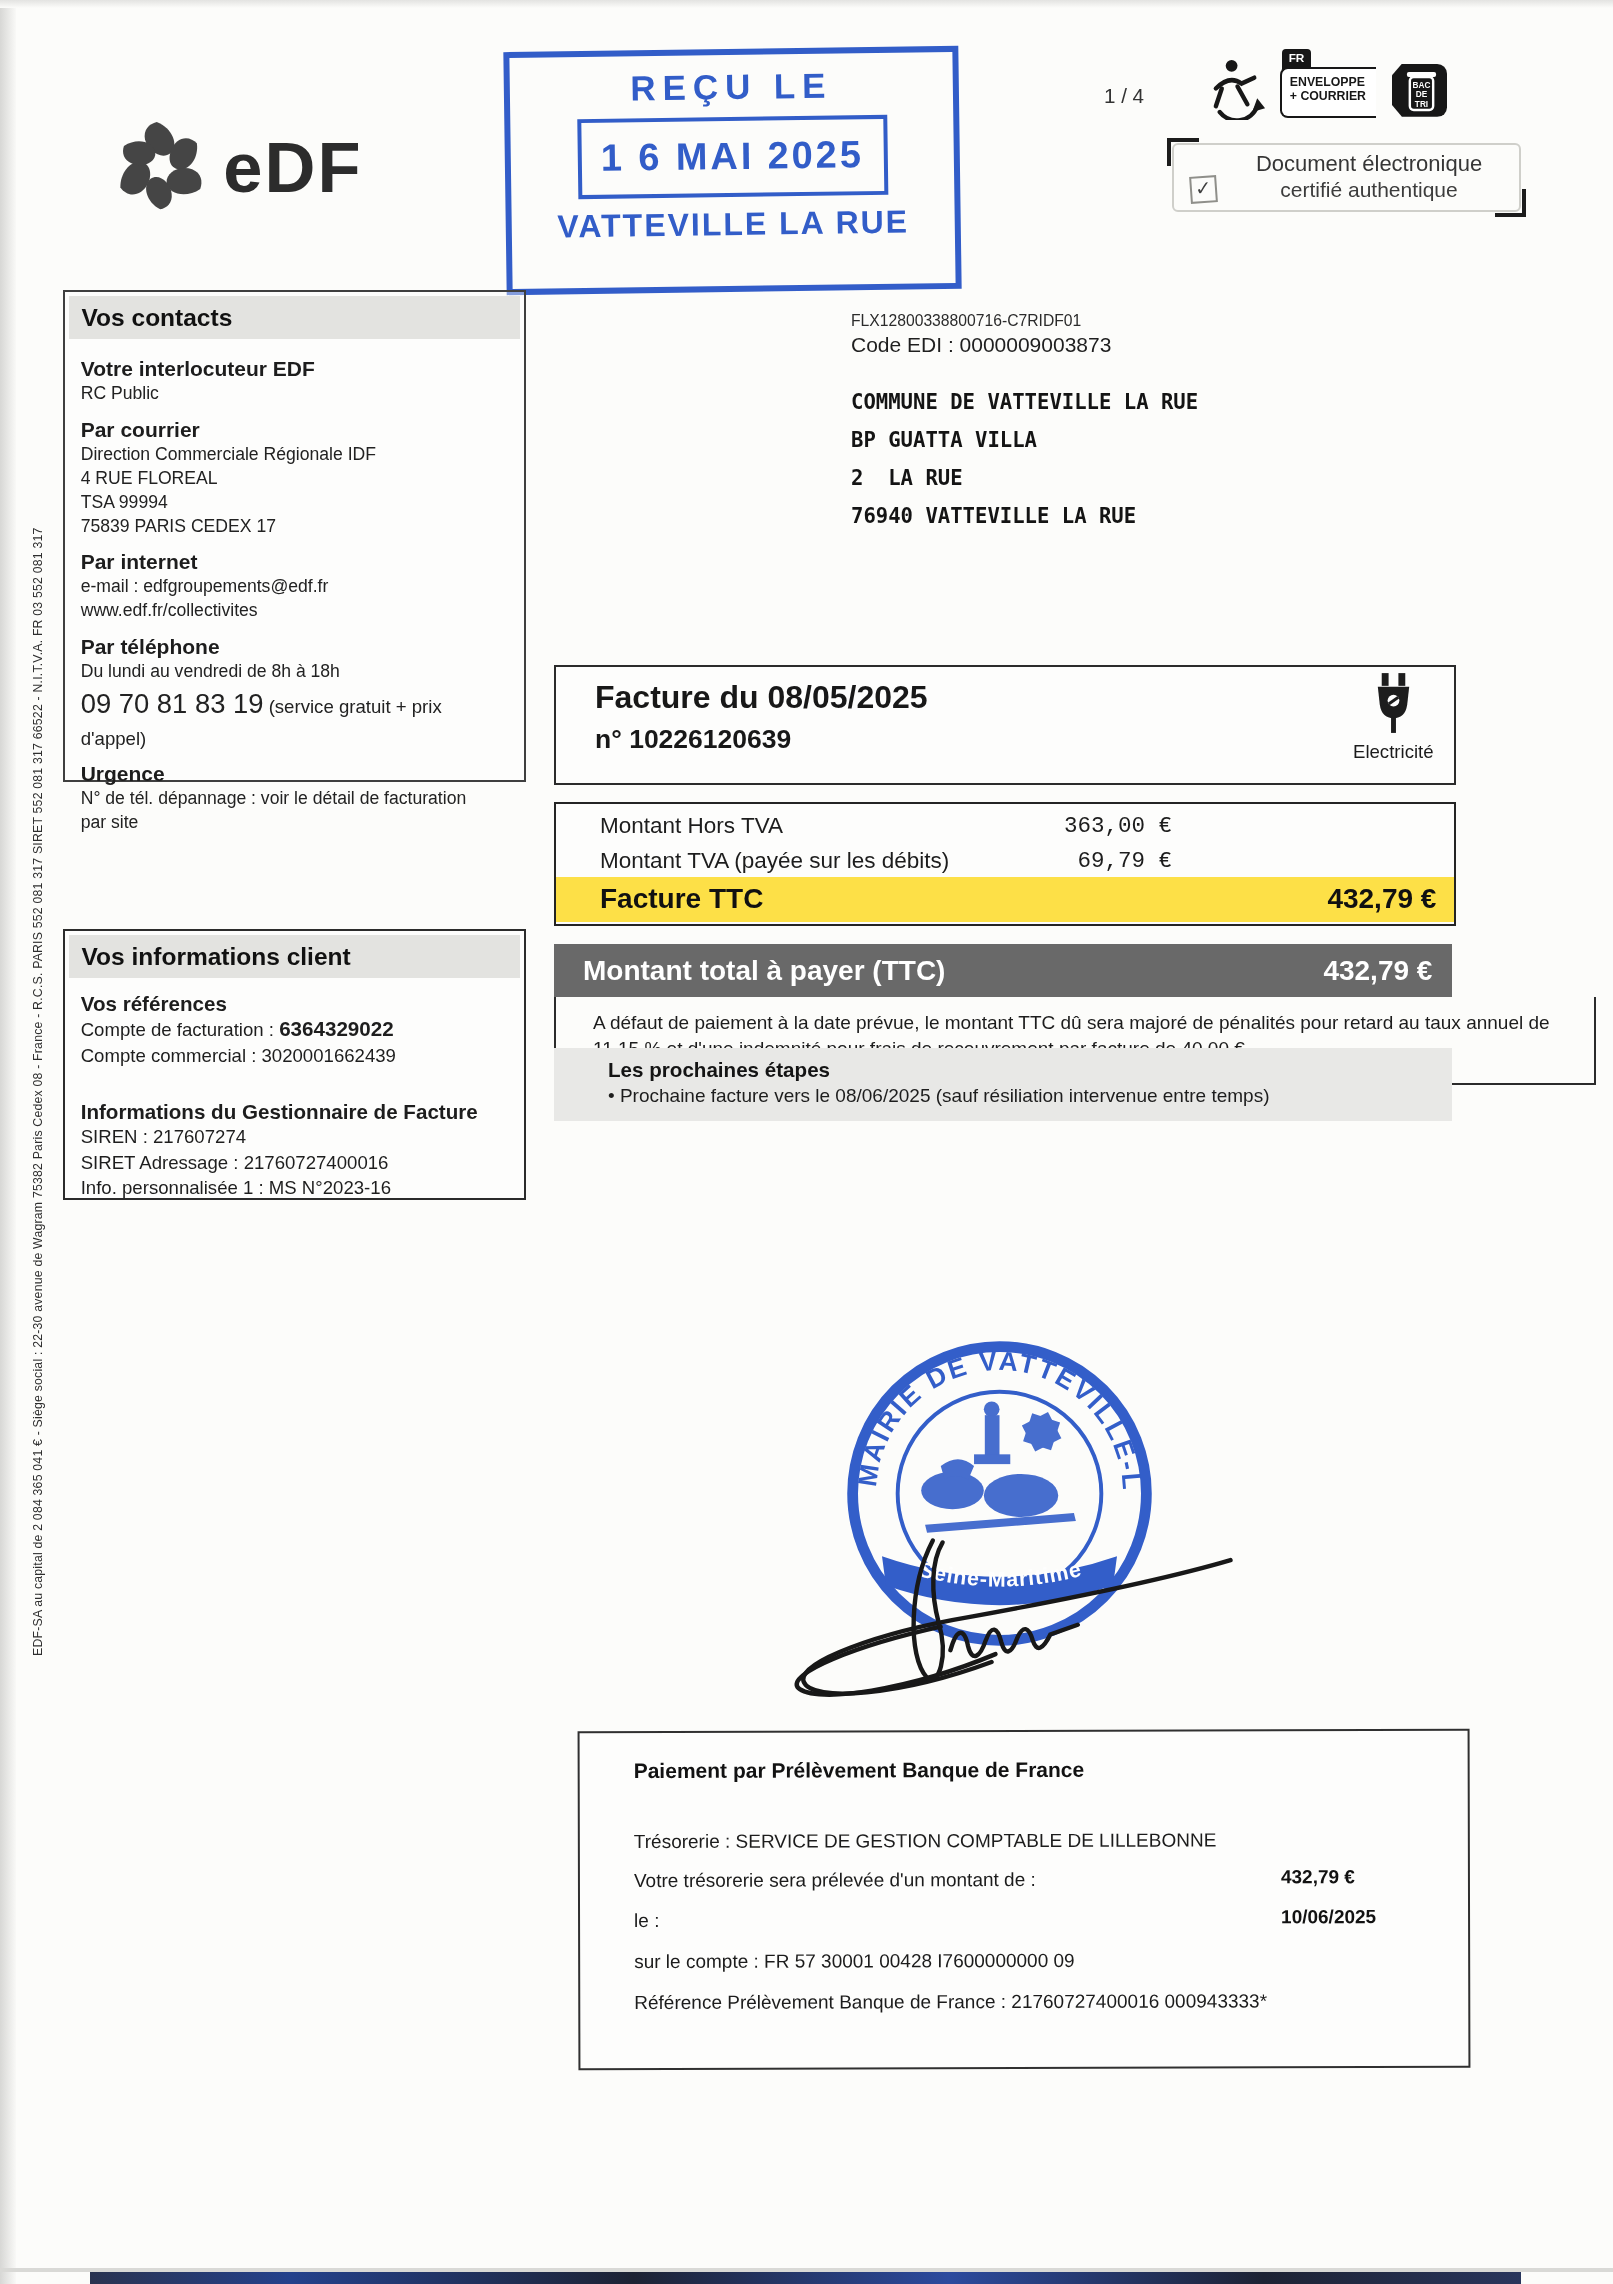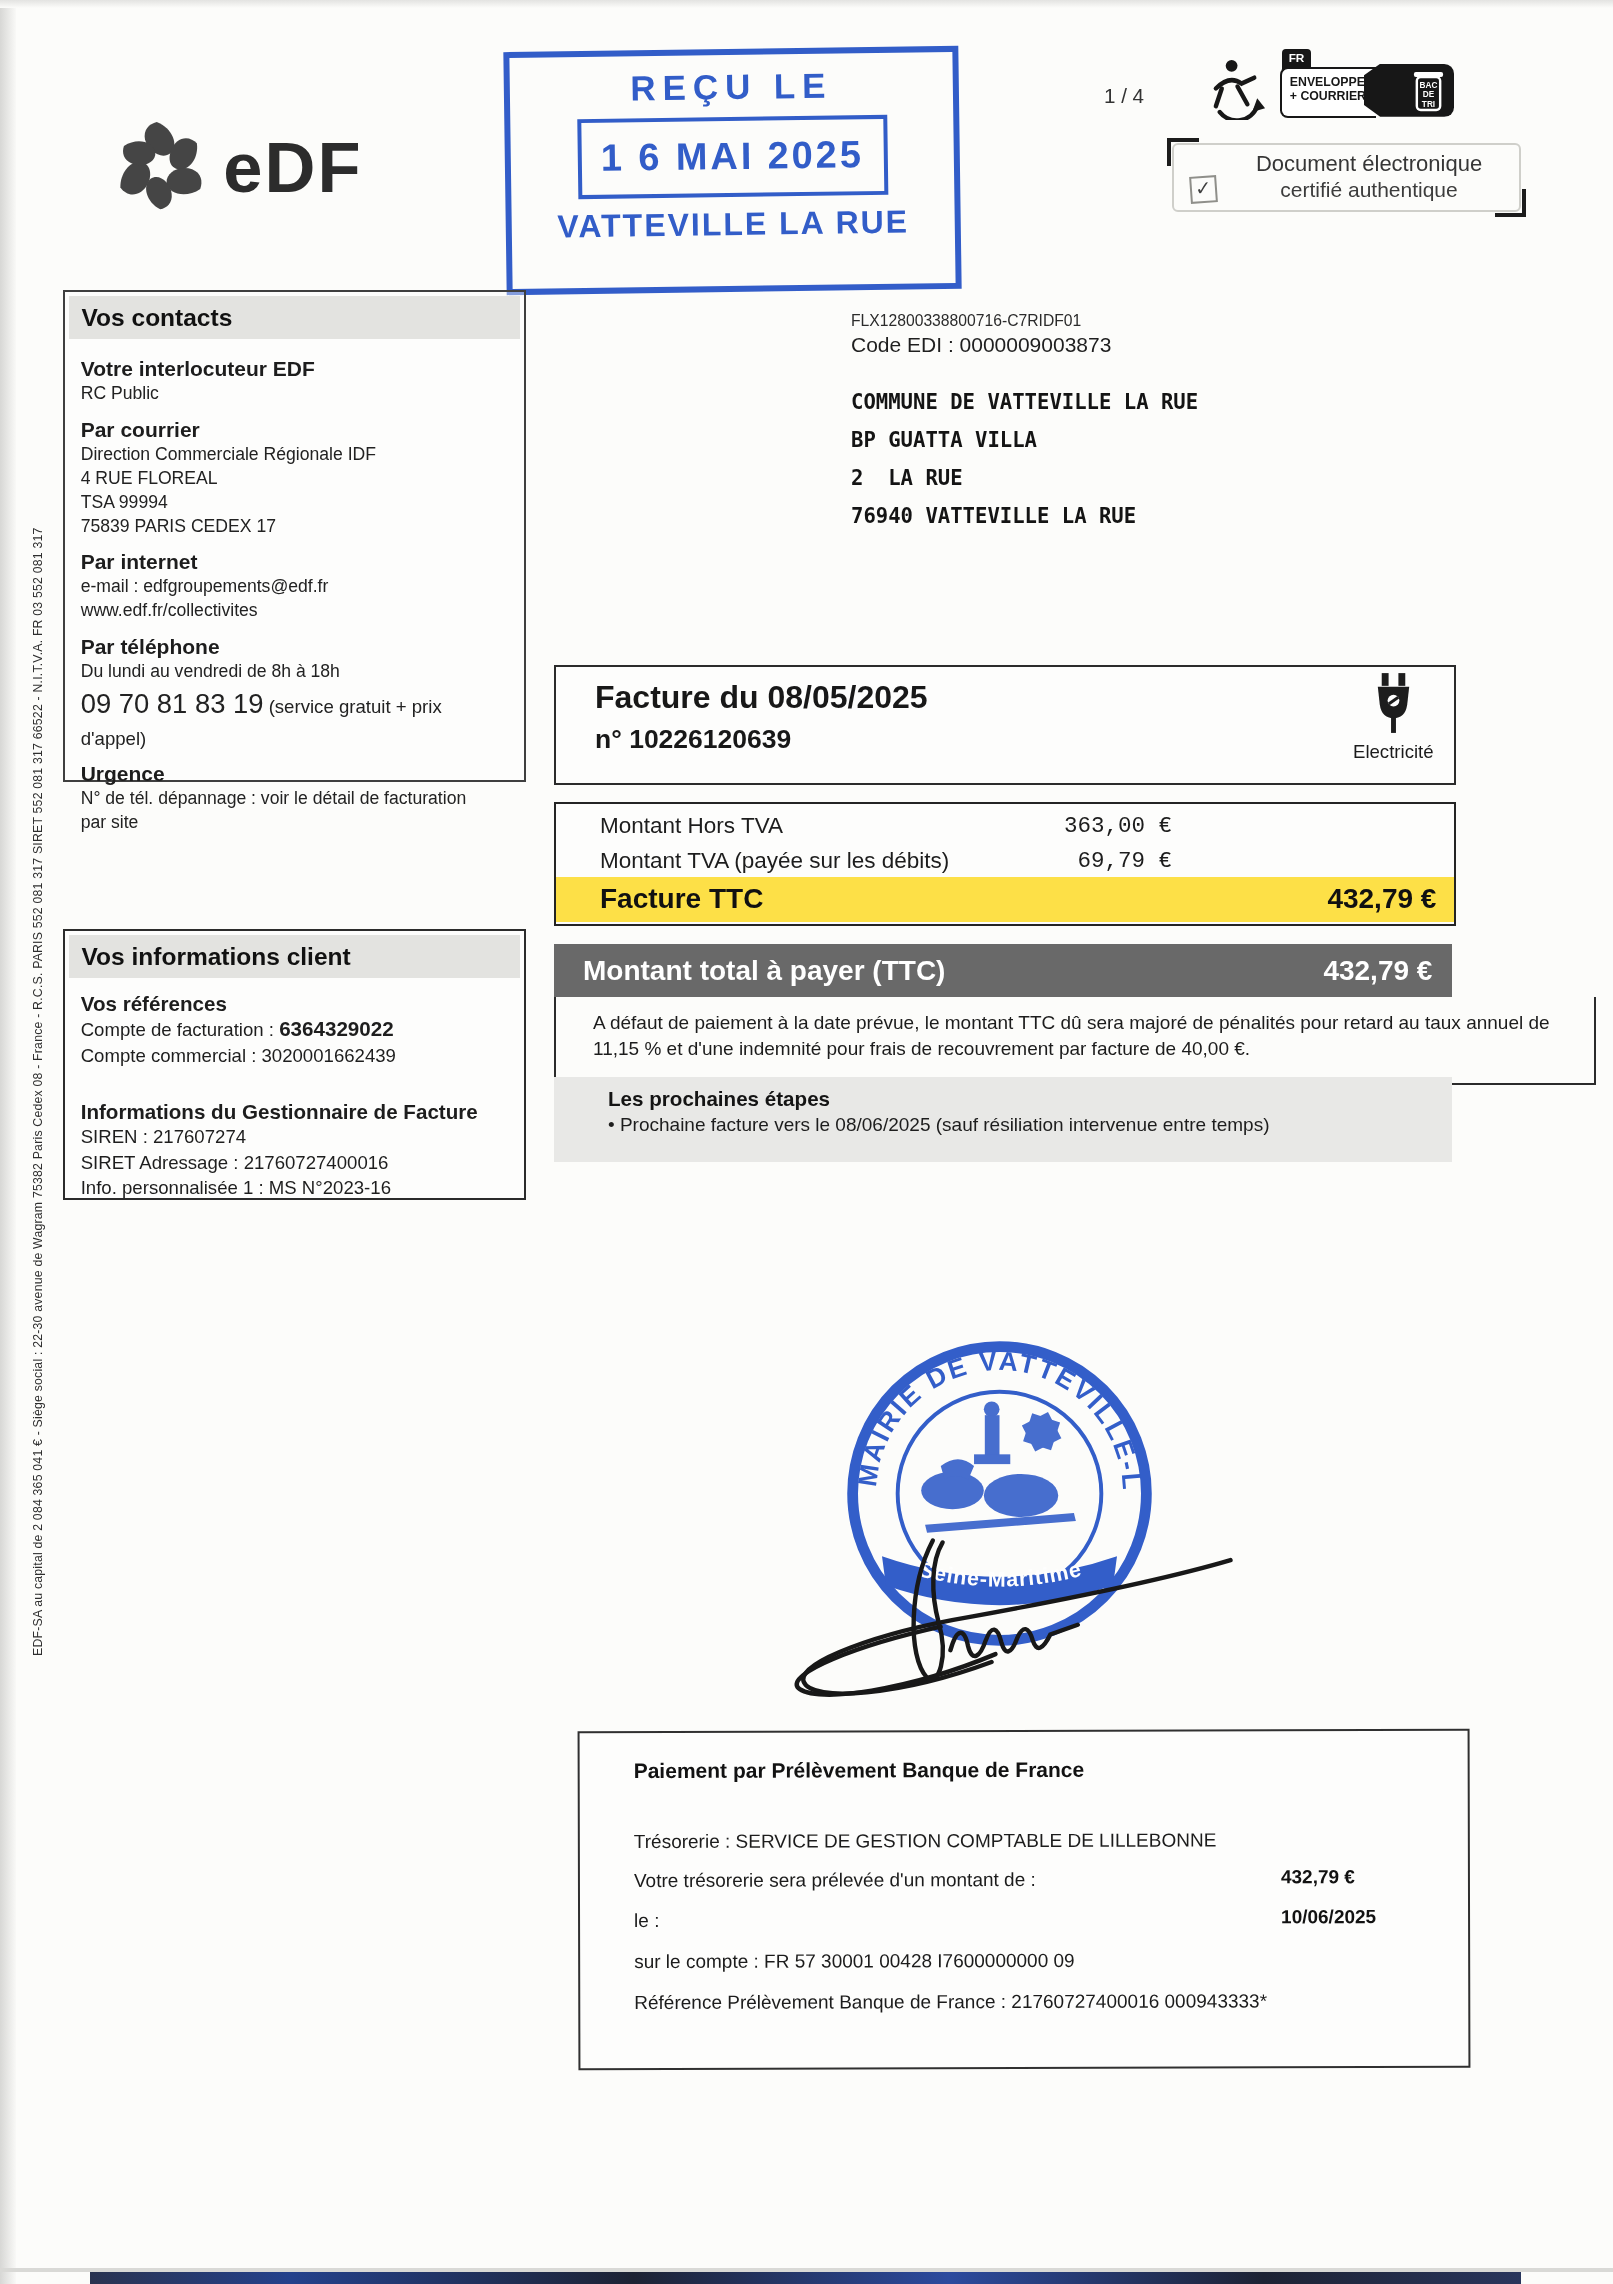--- a/index.html
+++ b/index.html
@@ -30,22 +30,22 @@
   
   .page-number{position:absolute;left:1104px;top:84px;font-size:20.6px;color:#333;}
   .triman{position:absolute;left:1208px;top:55px;}
   .eco-tag{position:absolute;left:1280px;top:49px;width:149px;height:69px;}
   .eco-fr{position:absolute;left:2px;top:0;width:29px;height:19.6px;background:#171717;color:#fff;
         font-size:11.8px;font-weight:bold;text-align:center;line-height:19.6px;border-radius:3.9px 3.9px 0 0;}
   .eco-main{position:absolute;left:0;top:17.6px;width:94px;height:47px;background:#fff;
         border:2.9px solid #171717;border-radius:7.8px 0 0 7.8px;border-right:none;}
   .eco-main div{font-size:12.3px;font-weight:bold;color:#171717;padding-left:7.8px;}
   .eco-main div:first-child{margin-top:6.9px;}
-  .eco-arrow{position:absolute;left:84px;top:14.7px;width:55px;height:53px;background:#171717;
-        border-radius:0 9.8px 9.8px 0;clip-path:polygon(0 22%,18% 0,100% 0,100% 100%,18% 100%,0 78%);padding-left:35px;}
+  .eco-arrow{position:absolute;left:112px;top:14.7px;width:55px;height:53px;background:#171717;
+        border-radius:0 9.8px 9.8px 0;clip-path:polygon(0 22%,18% 0,100% 0,100% 100%,18% 100%,0 78%);}
   .eco-arrow svg{margin:3.9px 0 0 11.8px;}
 
   
   .cert-box{position:absolute;left:1172px;top:143px;width:345px;height:65px;
         border:2.9px solid #cfcfca;border-radius:5.9px;}
   .bracket{position:absolute;width:27.4px;height:23.5px;}
   .bracket.tl{left:-6.9px;top:-6.9px;border-left:4.9px solid #1c1c1c;border-top:4.9px solid #1c1c1c;}
   .bracket.br{right:-6.9px;bottom:-6.9px;border-right:4.9px solid #1c1c1c;border-bottom:4.9px solid #1c1c1c;}
   .cert-check{position:absolute;left:15.7px;top:31px;width:22.5px;height:22.5px;border:2px solid #8f8f8a;
         font-size:19.6px;line-height:21.6px;text-align:center;color:#3f3f3f;transform:rotate(-4deg);}
@@ -90,21 +90,21 @@
 
   
   .total-bar{position:absolute;left:554px;top:944px;width:898px;height:53px;background:#696969;
         color:#fff;display:flex;align-items:center;justify-content:space-between;
         padding:0 19.6px 0 29px;box-sizing:border-box;font-size:28px;font-weight:bold;}
   .penalty-box{position:absolute;left:554px;top:997px;width:1042px;height:88px;box-sizing:border-box;
         border:2.9px solid #2b2b2b;border-top:none;padding:12.7px 27.4px 0 37px;font-size:19px;
         line-height:26.5px;color:#1c1c1c;}
 
   
-  .next-steps{position:absolute;left:554px;top:1077px;width:898px;height:85px;background:#e8e8e6;
+  .next-steps{position:absolute;left:554px;top:1048px;width:898px;height:73px;background:#e8e8e6;
         box-sizing:border-box;padding:9.8px 0 0 54px;}
   .ns-title{font-size:20.6px;font-weight:bold;color:#141414;}
   .ns-item{font-size:19px;margin-top:2.9px;color:#1d1d1d;}
 
   
   .client-box{left:63px;top:929px;width:459px;height:267px;border-color:#2b2b2b;}
   .client-body{padding:9.8px 13.7px 0 15.7px;}
   .ci-line{font-size:18.6px;line-height:25.5px;color:#1e1e1e;}
   .ci-strong{font-size:20.6px;font-weight:bold;}
 

